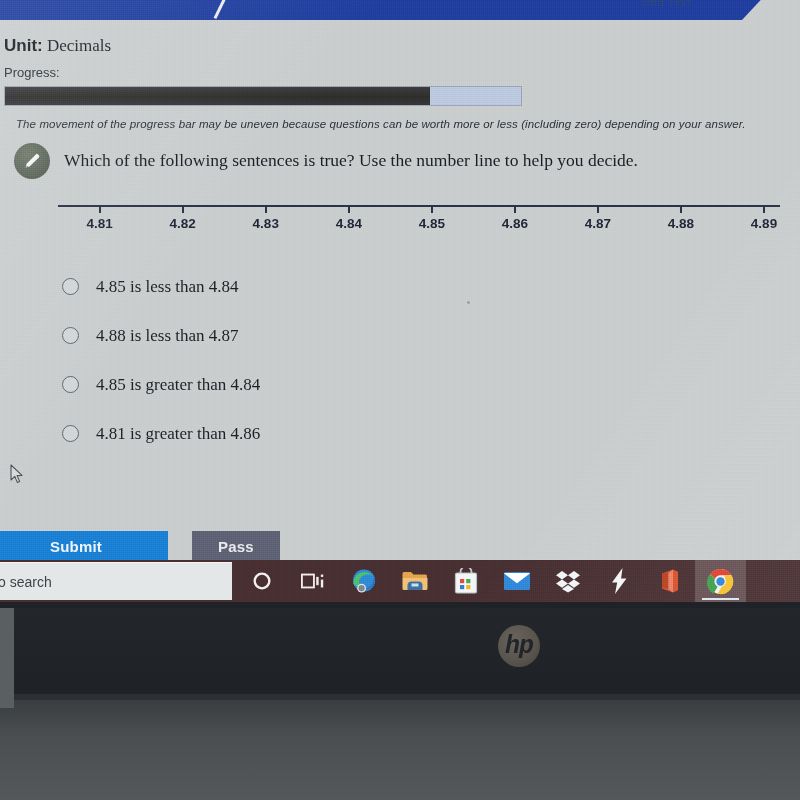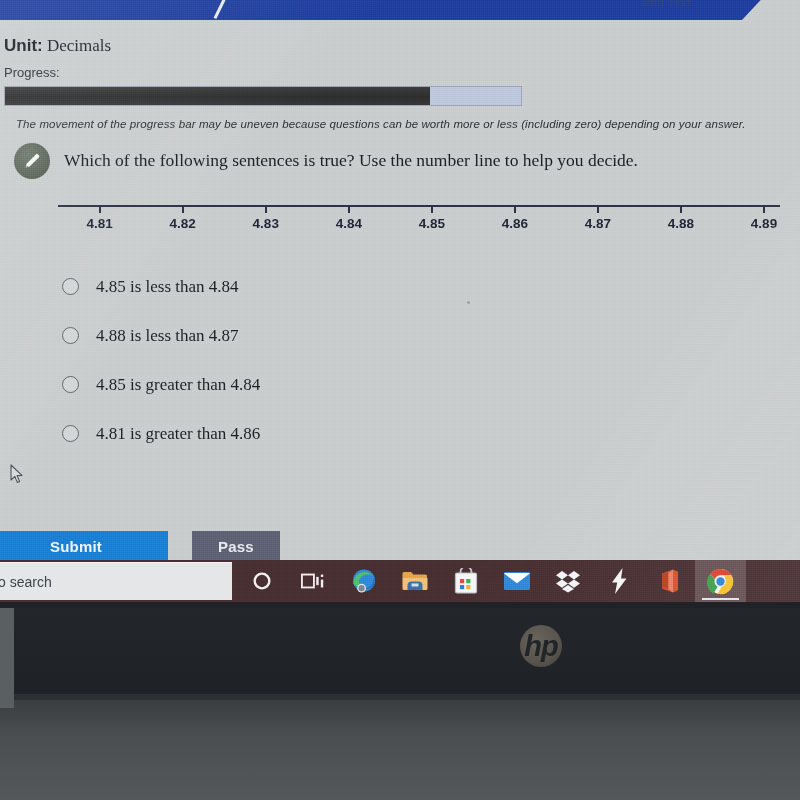--- a/index.html
+++ b/index.html
@@ -18,26 +18,26 @@
          background:#1f2328;}
   .bezel-lower{position:absolute;left:0;top:608px;width:800px;height:192px;
          background:linear-gradient(180deg,#23272c 0%,#202429 30%,#1b1f23 100%);}
   .desk{position:absolute;left:0;top:700px;width:800px;height:100px;
         background:linear-gradient(180deg,#3a3e40 0%,#4a4e50 35%,#54585a 100%);}
   .desk-edge{position:absolute;left:0;top:694px;width:800px;height:10px;
         background:#2c3033;}
   .side-strip{position:absolute;left:0;top:608px;width:14px;height:100px;
         background:#5a5f61;}
 
-  .hp-logo{position:absolute;left:520px;top:625px;width:42px;height:42px;
+  .hp-logo{position:absolute;left:498px;top:625px;width:42px;height:42px;
            border-radius:50%;
            background:radial-gradient(circle at 40% 35%, #6f6a60 0%, #5d584f 60%, #4a463f 100%);
            display:flex;align-items:center;justify-content:center;
-           color:#22252a;font-family:Liberation Sans, sans-serif;
-           font-style:italic;font-weight:700;font-size:29px;letter-spacing:-1px;
+           color:#22252a;font-family:Liberation Mono, monospace;
+           font-style:italic;font-weight:700;font-size:25px;letter-spacing:-1px;
            opacity:.92;}
 
   
   .screen{position:absolute;left:0;top:0;width:800px;height:602px;overflow:hidden;
           background:#c9cdce;}
 
   
   .screen::after{
     content:"";position:absolute;inset:0;pointer-events:none;
     background:

